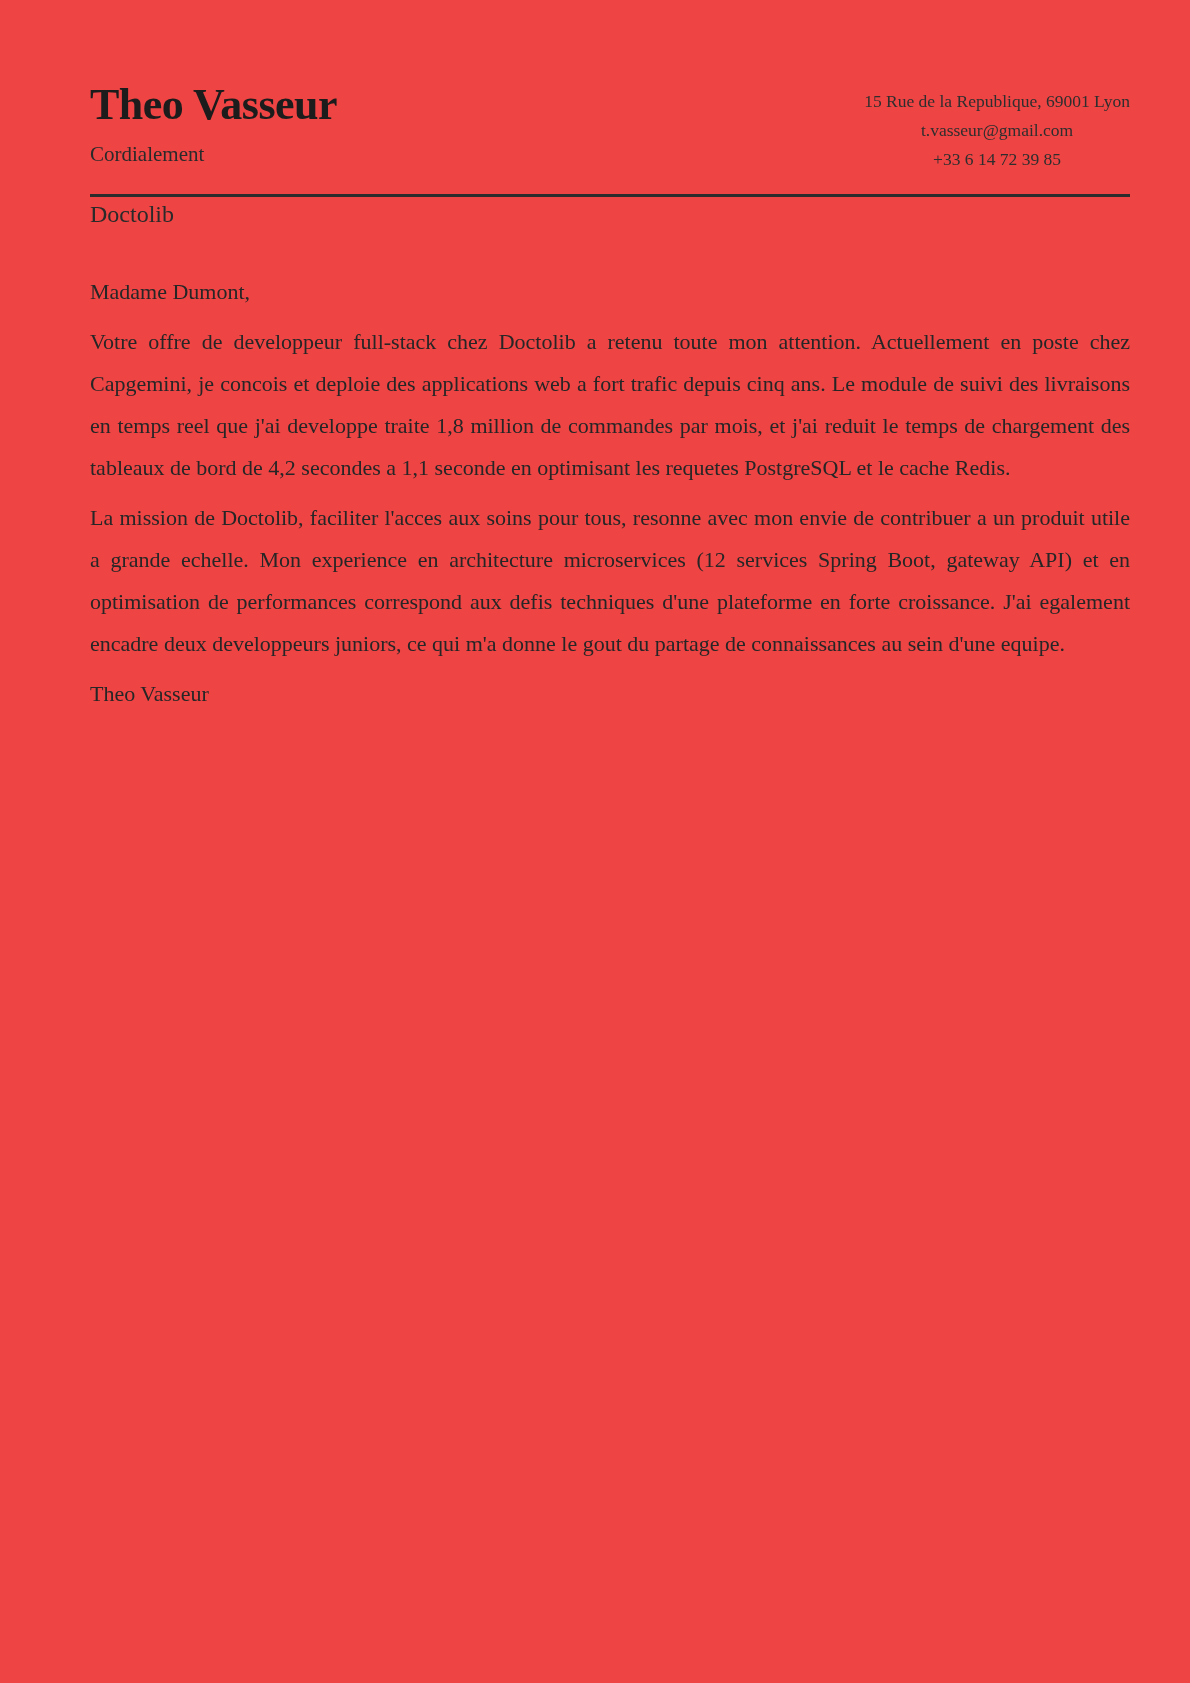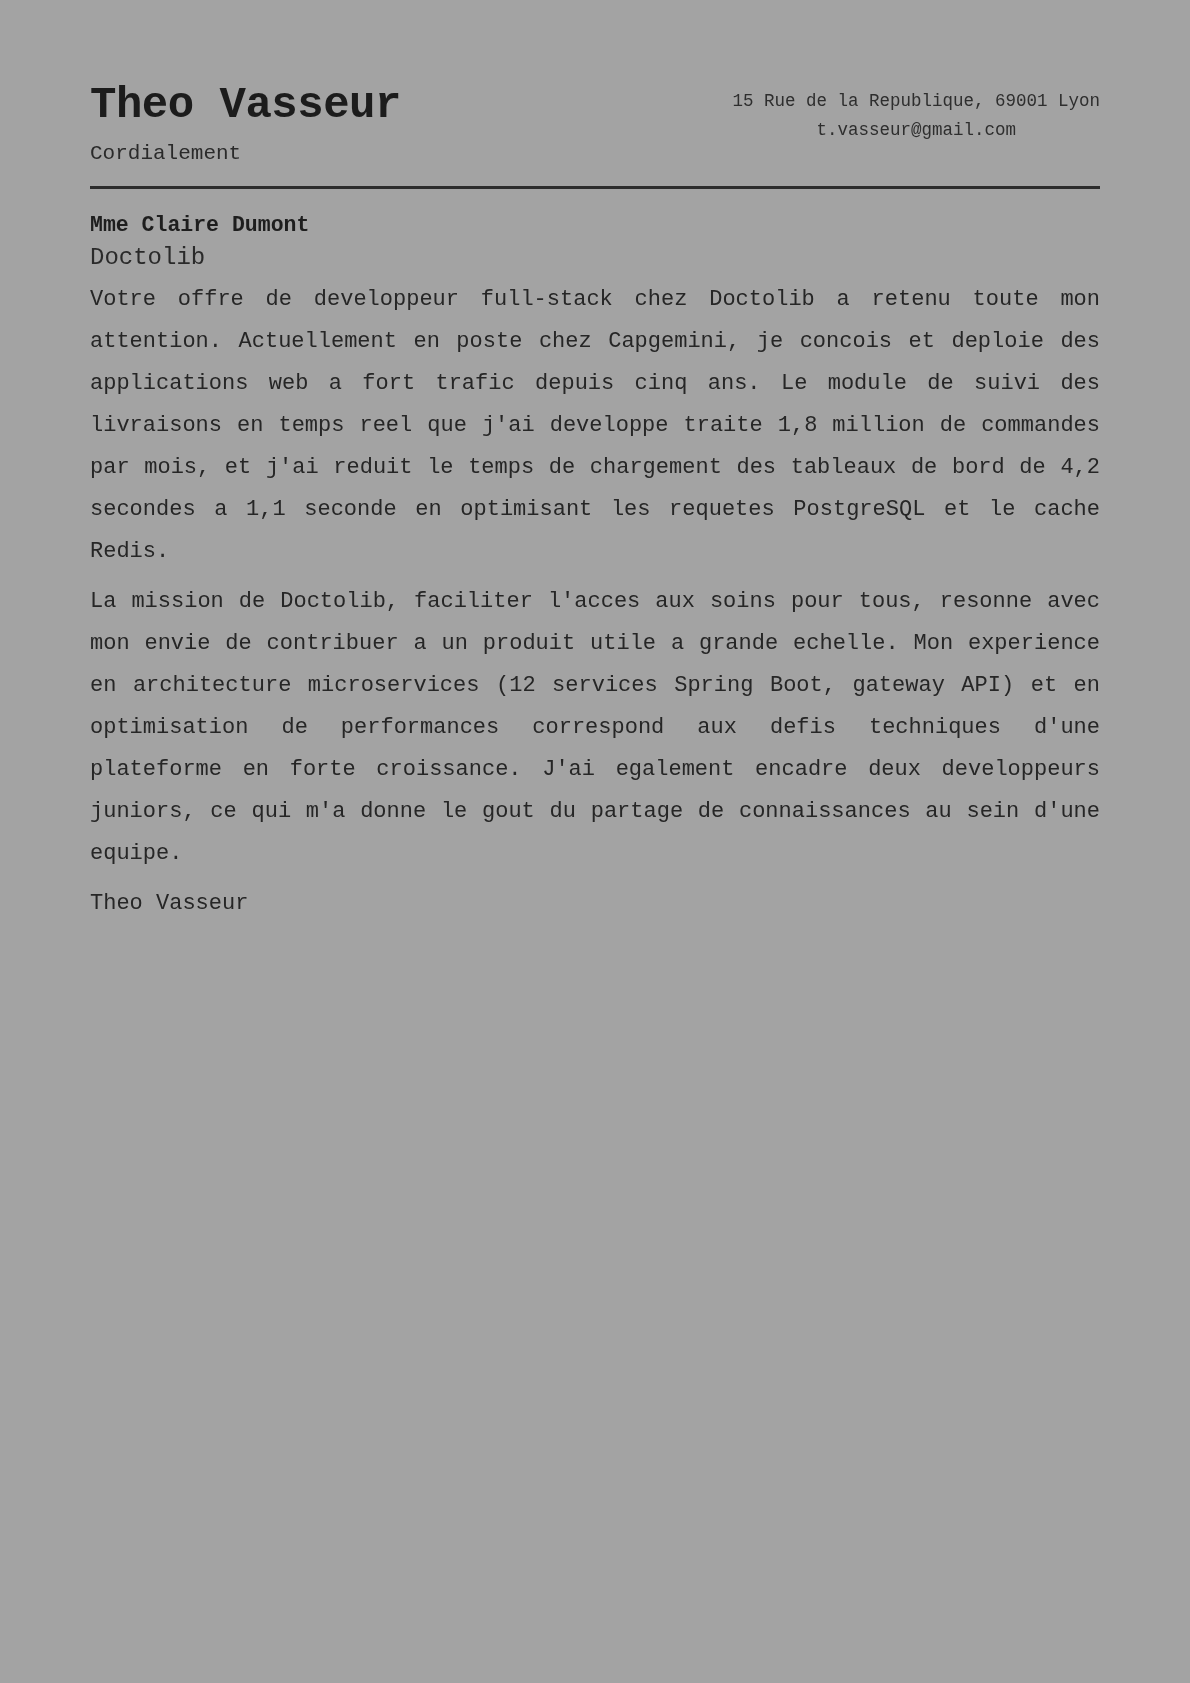--- a/index.html
+++ b/index.html
@@ -6,24 +6,24 @@
   html, body {
     margin: 0;
     padding: 0;
     background: #ffffff;
   }
   .page {
     position: relative;
     width: 1190px;
     height: 1683px;
     margin: 0 auto;
-    background: #a3a3a3;
+    background: #ef4444;
     box-sizing: border-box;
-    padding: 82px 90px 0 90px;
-    font-family: Liberation Mono, monospace;
+    padding: 82px 60px 0 90px;
+    font-family: Liberation Serif, serif;
     font-stretch: condensed;
     color: #262626;
     overflow: hidden;
   }
 
   
   .header {
     display: flex;
     justify-content: space-between;
     align-items: flex-start;
@@ -98,32 +98,33 @@
 <div class="page">
 
   <header class="header">
     <div class="header-left">
       <h1 class="person-name">Theo Vasseur</h1>
       <div class="job-title">Cordialement</div>
     </div>
     <div class="contact">
       <div>15 Rue de la Republique, 69001 Lyon</div>
       <div>t.vasseur@gmail.com</div>
+      <div>+33 6 14 72 39 85</div>
     </div>
   </header>
 
   <hr class="rule">
 
   <main class="letter">
 
     <div class="recipient">
-      <div class="recipient-name">Mme Claire Dumont</div>
       <div class="recipient-company">Doctolib</div>
     </div>
 
+    <p class="salutation">Madame Dumont,</p>
 
     <p class="para">Votre offre de developpeur full-stack chez Doctolib a retenu toute mon attention. Actuellement en poste chez Capgemini, je concois et deploie des applications web a fort trafic depuis cinq ans. Le module de suivi des livraisons en temps reel que j'ai developpe traite 1,8 million de commandes par mois, et j'ai reduit le temps de chargement des tableaux de bord de 4,2 secondes a 1,1 seconde en optimisant les requetes PostgreSQL et le cache Redis.</p>
 
     <p class="para">La mission de Doctolib, faciliter l'acces aux soins pour tous, resonne avec mon envie de contribuer a un produit utile a grande echelle. Mon experience en architecture microservices (12 services Spring Boot, gateway API) et en optimisation de performances correspond aux defis techniques d'une plateforme en forte croissance. J'ai egalement encadre deux developpeurs juniors, ce qui m'a donne le gout du partage de connaissances au sein d'une equipe.</p>
 
 
 
     <p class="signature">Theo Vasseur</p>
   </main>
 

